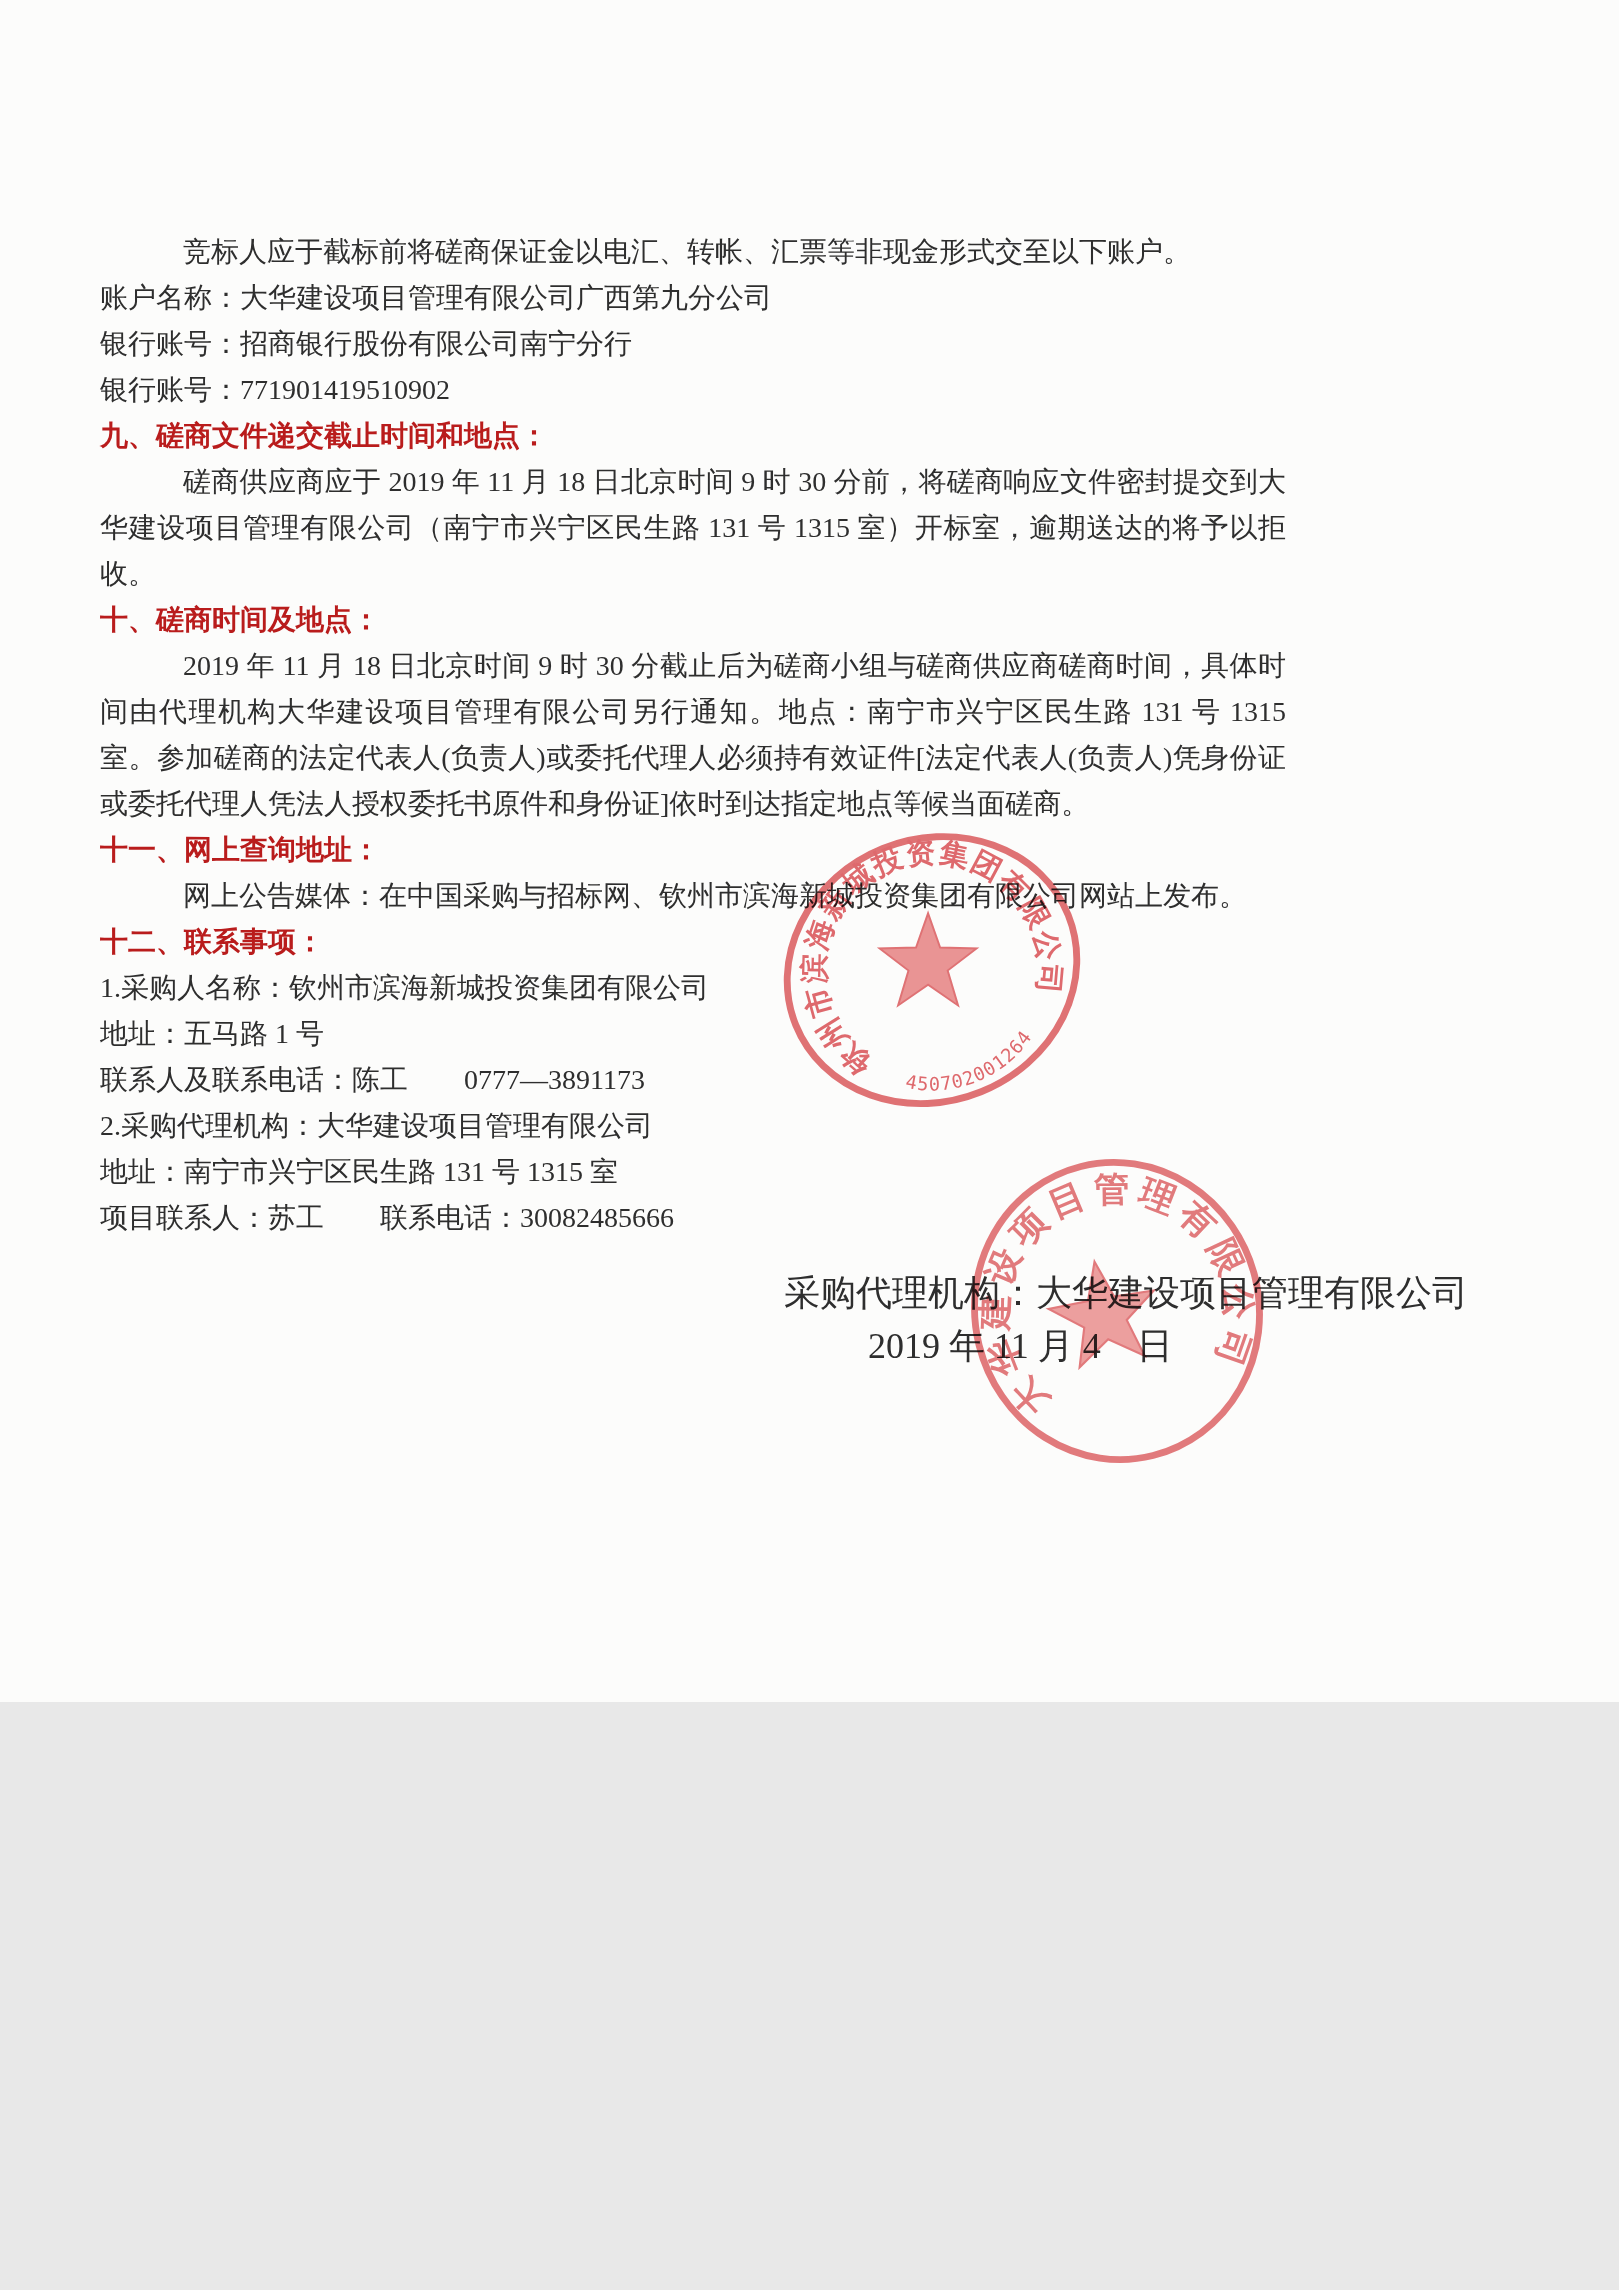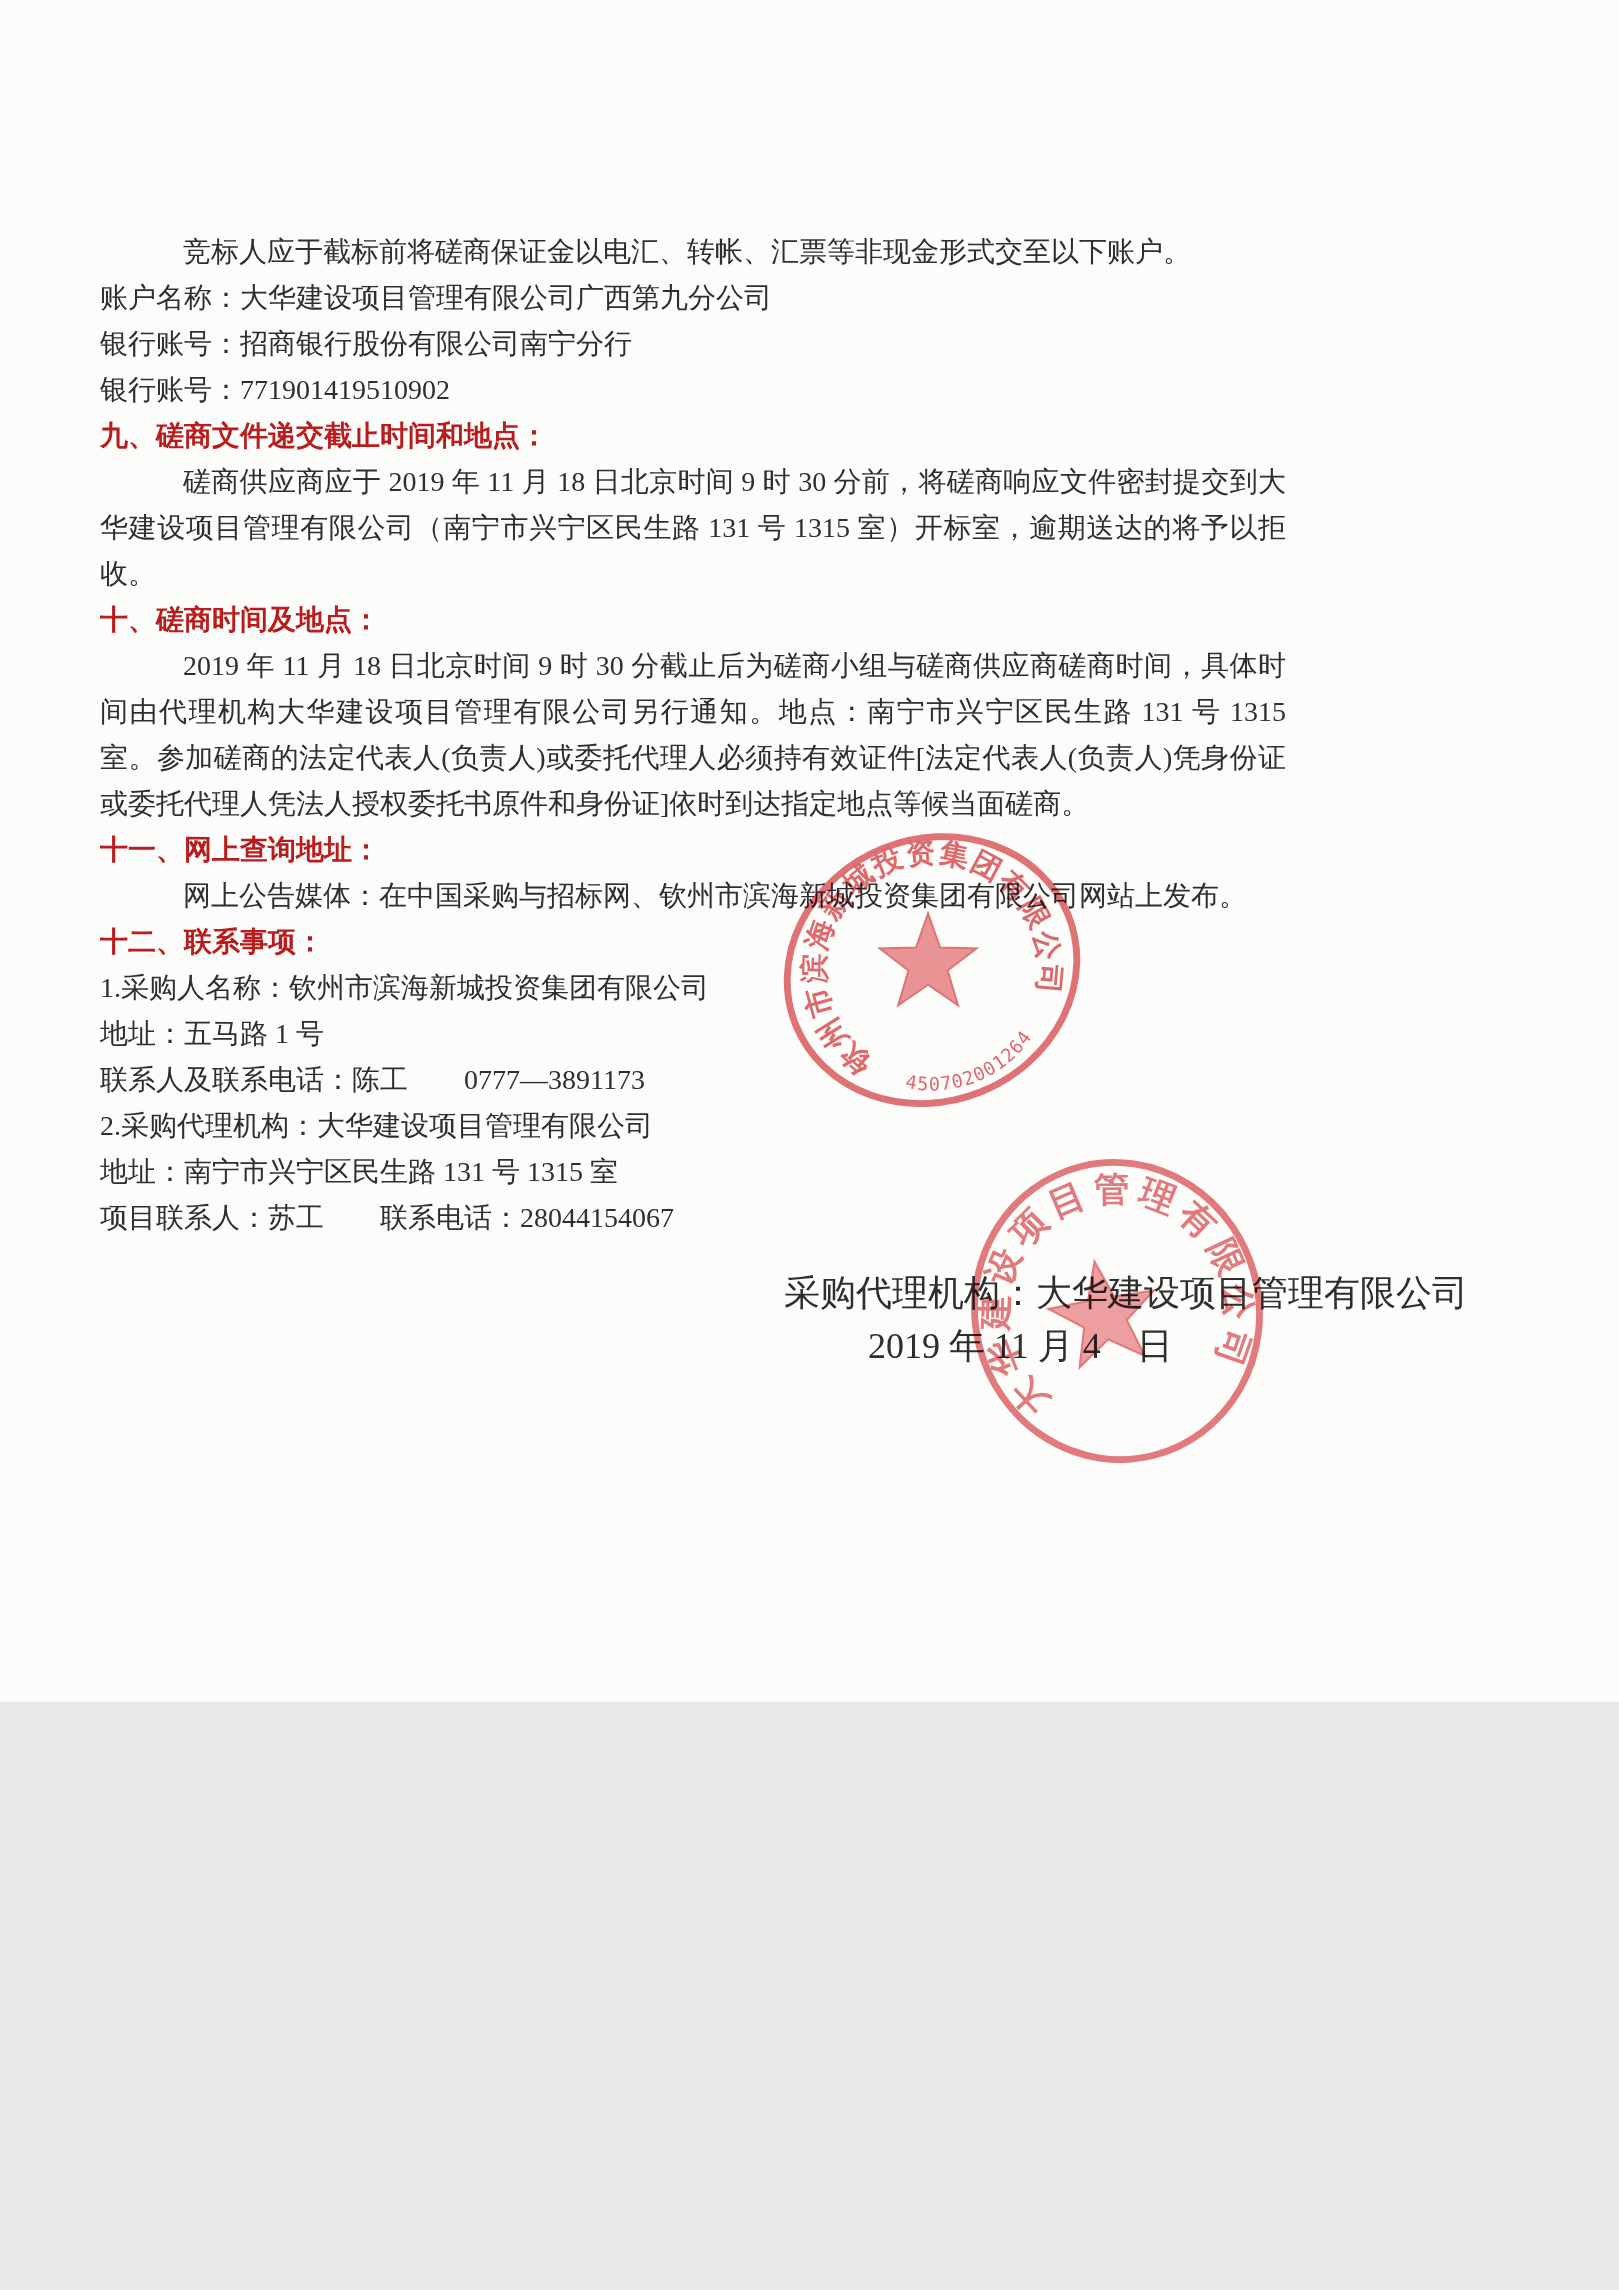--- a/index.html
+++ b/index.html
@@ -80,21 +80,21 @@
 
     <p class="heading">十一、网上查询地址：</p>
     <p class="indent">网上公告媒体：在中国采购与招标网、钦州市滨海新城投资集团有限公司网站上发布。</p>
 
     <p class="heading">十二、联系事项：</p>
     <p class="label-line">1.采购人名称：钦州市滨海新城投资集团有限公司</p>
     <p class="label-line">地址：五马路 1 号</p>
     <p class="label-line">联系人及联系电话：陈工　　0777—3891173</p>
     <p class="label-line">2.采购代理机构：大华建设项目管理有限公司</p>
     <p class="label-line">地址：南宁市兴宁区民生路 131 号 1315 室</p>
-    <p class="label-line">项目联系人：苏工　　联系电话：28044154067</p>
+    <p class="label-line">项目联系人：苏工　　联系电话：30082485666</p>
   </div>
 
   <div class="signature">
     <div>采购代理机构：大华建设项目管理有限公司</div>
     <div class="sig-date">2019 年 11 月 4　日</div>
   </div>
 
   <svg id="seal-purchaser" class="seal" width="306" height="284" viewBox="0 0 312 290">
     <g transform="rotate(-22 156 140)">
       <ellipse cx="156" cy="140" rx="150" ry="134" fill="none" stroke="#dd5a5e" stroke-width="7"></ellipse>

